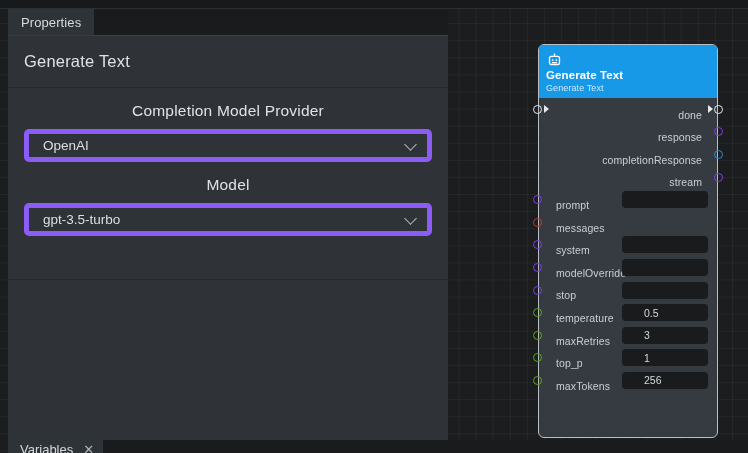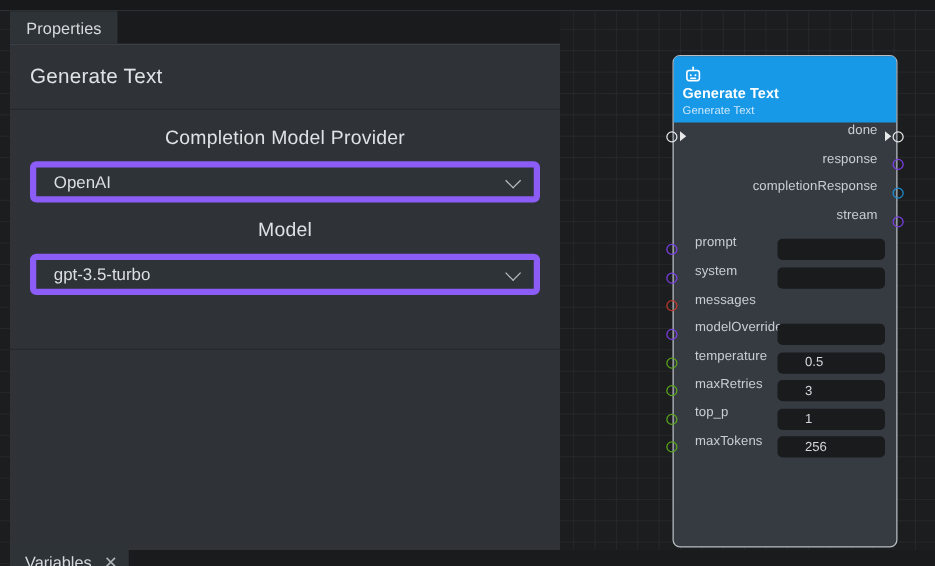--- a/index.html
+++ b/index.html
@@ -135,21 +135,21 @@
   #node-sub {
     position: absolute; left: 7px; top: 38px;
     color: #cfe9fb; font-size: 9px;
     letter-spacing: .1px;
   }
 
   .ports { position: relative; }
   .port-row {
     position: relative;
     height: 22.6px;
-    display: flex; align-items: flex-start;
+    display: flex; align-items: flex-end;
   }
   .port-row.out { justify-content: flex-end; padding-right: 15px; }
   .port-row.in  { justify-content: flex-start; padding-left: 17px; }
   .port-label {
     color: #c9ced4;
     font-size: 10.5px;
     letter-spacing: .1px;
     white-space: nowrap;
   }
   
@@ -236,31 +236,36 @@
           <span class="dot right purple"></span>
         </div>
       </div>
     <div class="ports" id="ports-in">
         <div class="port-row in">
           <span class="dot left purple"></span>
           <span class="port-label">prompt</span>
           <span class="valbox empty"></span>
         </div>
         <div class="port-row in">
+          <span class="dot left red"></span>
+          <span class="port-label">messages</span>
+        </div>
+        <div class="port-row in">
           <span class="dot left purple"></span>
           <span class="port-label">system</span>
           <span class="valbox empty"></span>
         </div>
         <div class="port-row in">
-          <span class="dot left red"></span>
-          <span class="port-label">messages</span>
-        </div>
-        <div class="port-row in">
           <span class="dot left purple"></span>
           <span class="port-label">modelOverride</span>
+          <span class="valbox empty"></span>
+        </div>
+        <div class="port-row in">
+          <span class="dot left purple"></span>
+          <span class="port-label">stop</span>
           <span class="valbox empty"></span>
         </div>
         <div class="port-row in">
           <span class="dot left green"></span>
           <span class="port-label">temperature</span>
           <span class="valbox">0.5</span>
         </div>
         <div class="port-row in">
           <span class="dot left green"></span>
           <span class="port-label">maxRetries</span>

